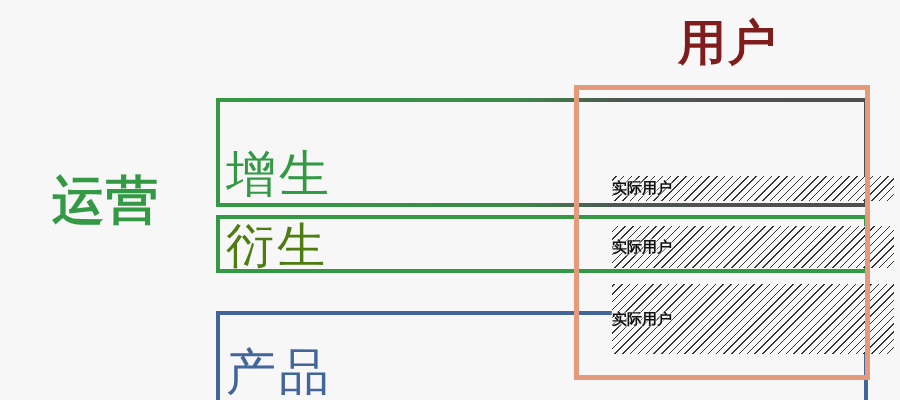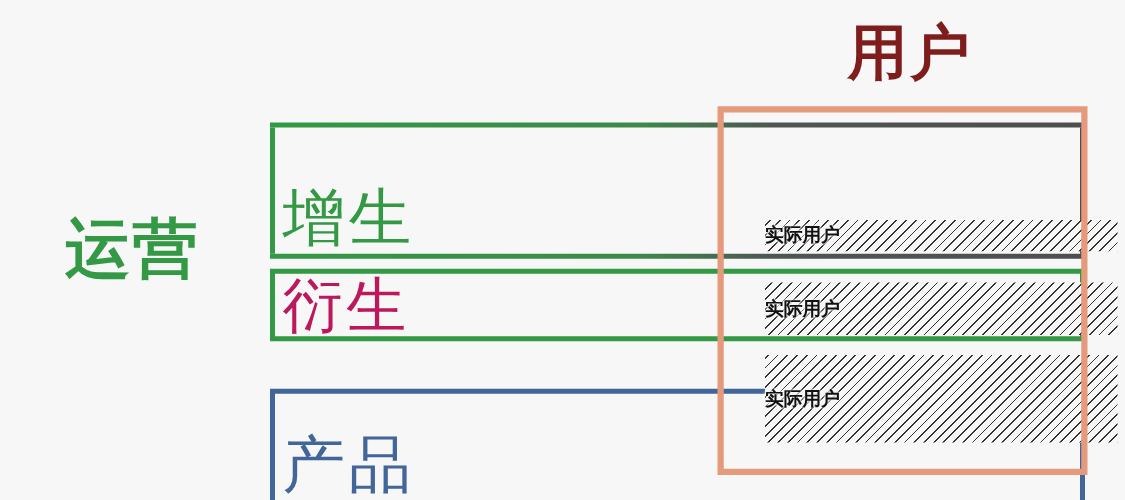--- a/index.html
+++ b/index.html
@@ -36,21 +36,21 @@
     position: absolute;
     left: 6px;
     font-weight: normal;
     font-size: 50px;
     line-height: 1;
     letter-spacing: 3px;
     white-space: nowrap;
     text-align: right;
   }
   .row-growth .row-label { bottom: 4px; color: #339944; }
-  .row-derive .row-label { bottom: 0px; color: #be185d; font-size: 48px; }
+  .row-derive .row-label { bottom: 0px; color: #4d7c0f; font-size: 48px; }
   .row-product .row-label { bottom: 6px; color: #426699; }
 
   .user-box {
     left: 574px; top: 85px;
     width: 296px; height: 295px;
     border: 5px solid #e59a7c;
   }
 
   .hatch {
     position: absolute;

